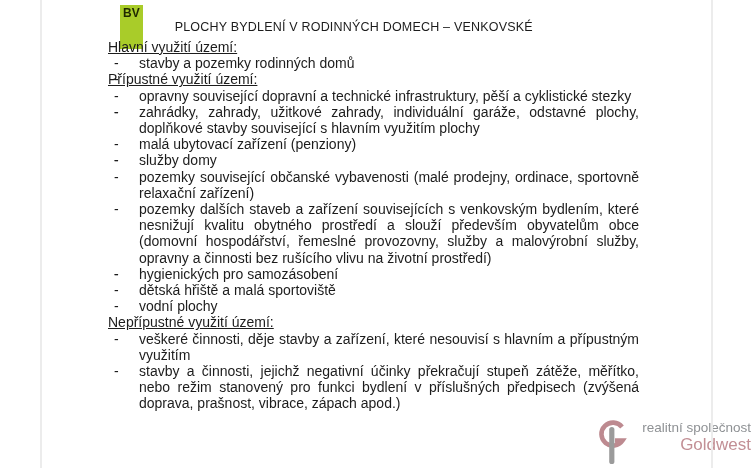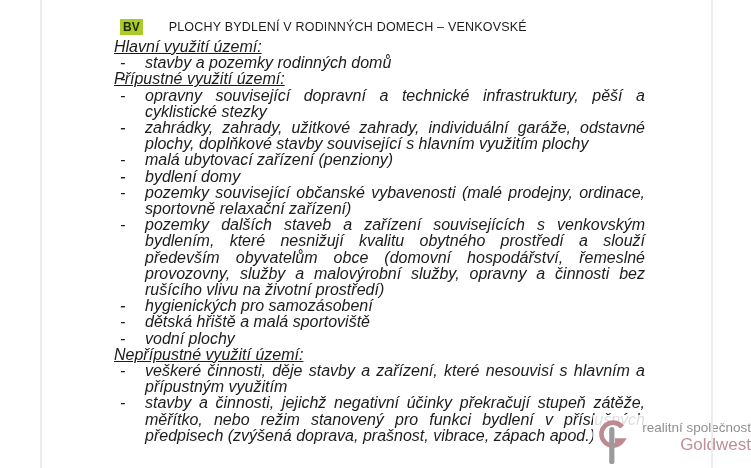--- a/index.html
+++ b/index.html
@@ -13,42 +13,42 @@
   }
   .edge-line {
     position:absolute; top:0; bottom:0; width:2px;
     background:#ececec; z-index:6;
   }
   .edge-line.left  { left:40px; }
   .edge-line.right { left:711px; }
 
   .header {
     position:absolute; left:120px; top:5px;
-    display:flex; align-items:center; gap:11px;
+    display:flex; gap:17px;
     white-space:nowrap;
   }
   .code-badge {
     display:inline-block;
     background:#a9cc29;
     color:#1f2800;
     font-weight:bold;
     font-size:12px;
     line-height:16px;
     padding:0 3px;
   }
   .title {
     margin:15px;
     font-size:12.5px;
     font-weight:normal;
     letter-spacing:0.2px;
   }
 
   .content {
-    position:absolute; left:114px; top:39px; width:531px;
-    font-size:16px; line-height:16.2px;font-style:italic;
+    position:absolute; left:108px; top:39px; width:531px;
+    font-size:14px; line-height:16.2px;
   }
   .section-heading {
     text-decoration:underline;
   }
   .item {
     position:relative;
     padding-left:31px;
     text-align:justify;
   }
   .item .dash {
@@ -100,21 +100,21 @@
     <div class="section-heading">Hlavní využití území:</div>
     <div class="item"><span class="dash">-</span><span>stavby a pozemky rodinných domů</span></div>
     <div class="item"><span class="dash">-</span></div>
 
     <div class="section-heading">Přípustné využití území:</div>
     <div class="item"><span class="dash">-</span><span>opravny související dopravní a technické infrastruktury, pěší a cyklistické stezky</span></div>
     <div class="item"><span class="dash">-</span></div>
     <div class="item"><span class="dash">-</span><span>zahrádky, zahrady, užitkové zahrady, individuální garáže, odstavné plochy, doplňkové stavby související s hlavním využitím plochy</span></div>
     <div class="item"><span class="dash">-</span><span>malá ubytovací zařízení (penziony)</span></div>
     <div class="item"><span class="dash">-</span></div>
-    <div class="item"><span class="dash">-</span><span>bydlení domy</span></div>
+    <div class="item"><span class="dash">-</span><span>služby domy</span></div>
     <div class="item"><span class="dash">-</span><span>pozemky související občanské vybavenosti (malé prodejny, ordinace, sportovně relaxační zařízení)</span></div>
     <div class="item"><span class="dash">-</span><span>pozemky dalších staveb a zařízení souvisejících s venkovským bydlením, které nesnižují kvalitu obytného prostředí a slouží především obyvatelům obce (domovní hospodářství, řemeslné provozovny, služby a malovýrobní služby, opravny a činnosti bez rušícího vlivu na životní prostředí)</span></div>
     <div class="item"><span class="dash">-</span></div>
     <div class="item"><span class="dash">-</span><span>hygienických pro samozásobení</span></div>
     <div class="item"><span class="dash">-</span><span>dětská hřiště a malá sportoviště</span></div>
     <div class="item"><span class="dash">-</span><span>vodní plochy</span></div>
 
     <div class="section-heading">Nepřípustné využití území:</div>
     <div class="item"><span class="dash">-</span><span>veškeré činnosti, děje stavby a zařízení, které nesouvisí s hlavním a přípustným využitím</span></div>
     <div class="item"><span class="dash">-</span><span>stavby a činnosti, jejichž negativní účinky překračují stupeň zátěže, měřítko, nebo režim stanovený pro funkci bydlení v příslušných předpisech (zvýšená doprava, prašnost, vibrace, zápach apod.)</span></div>

